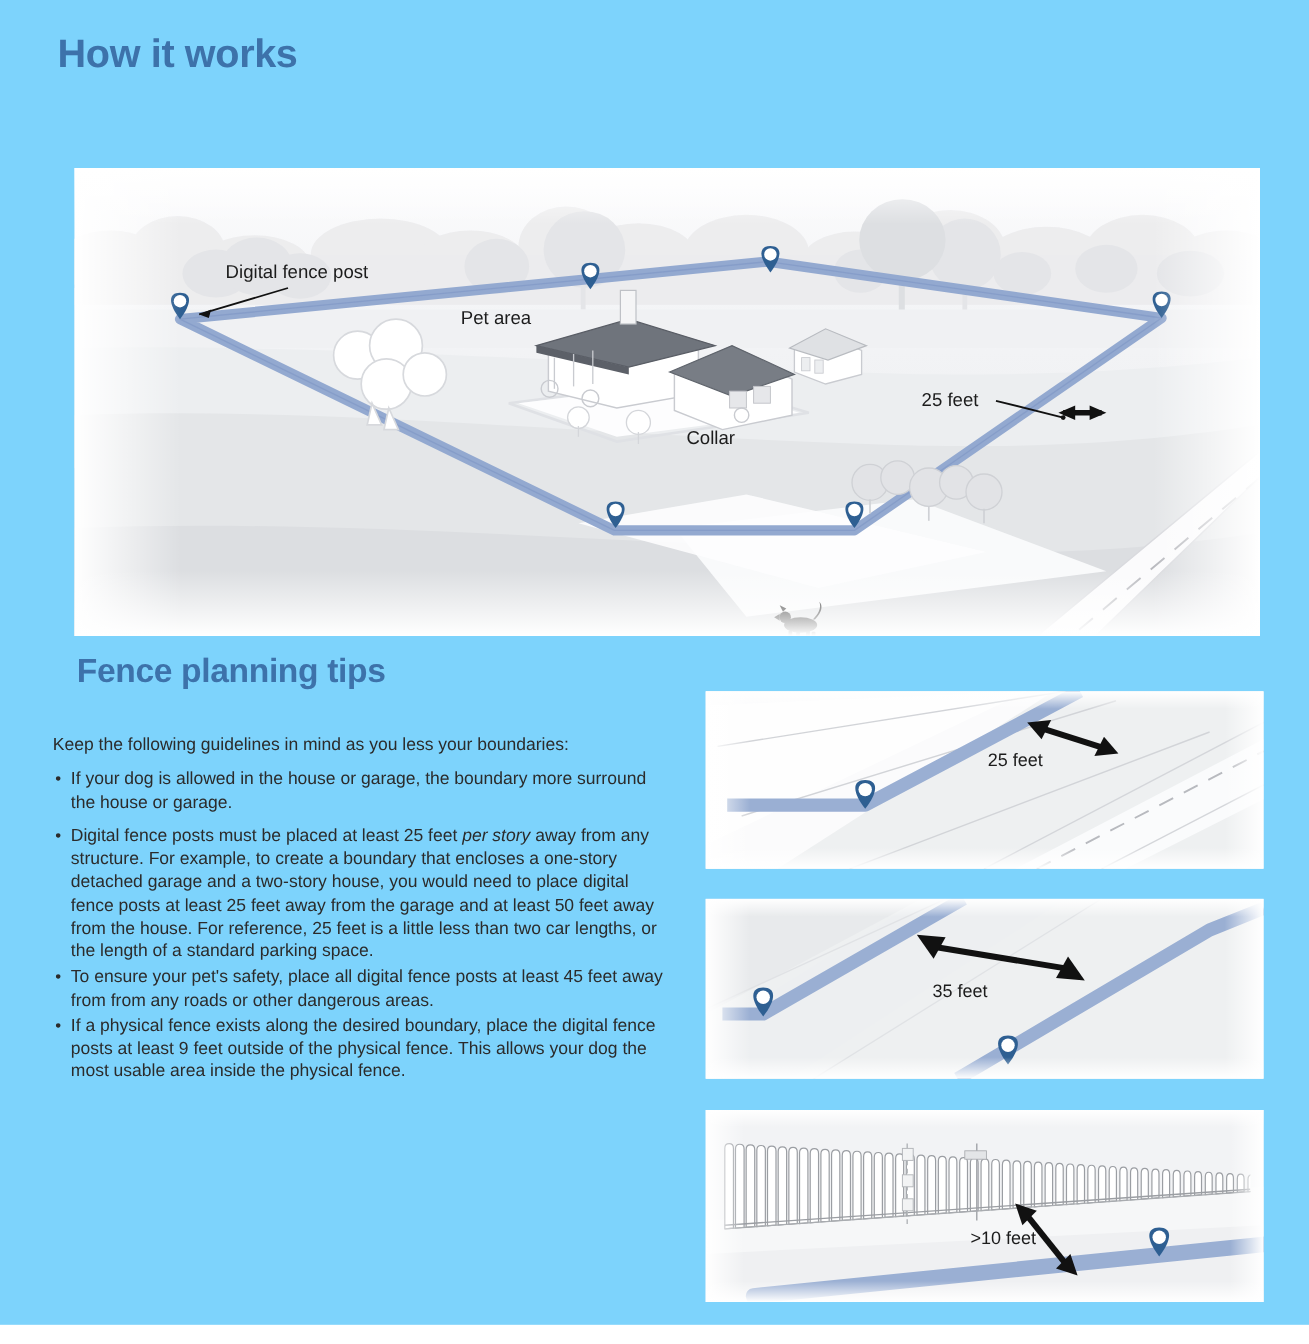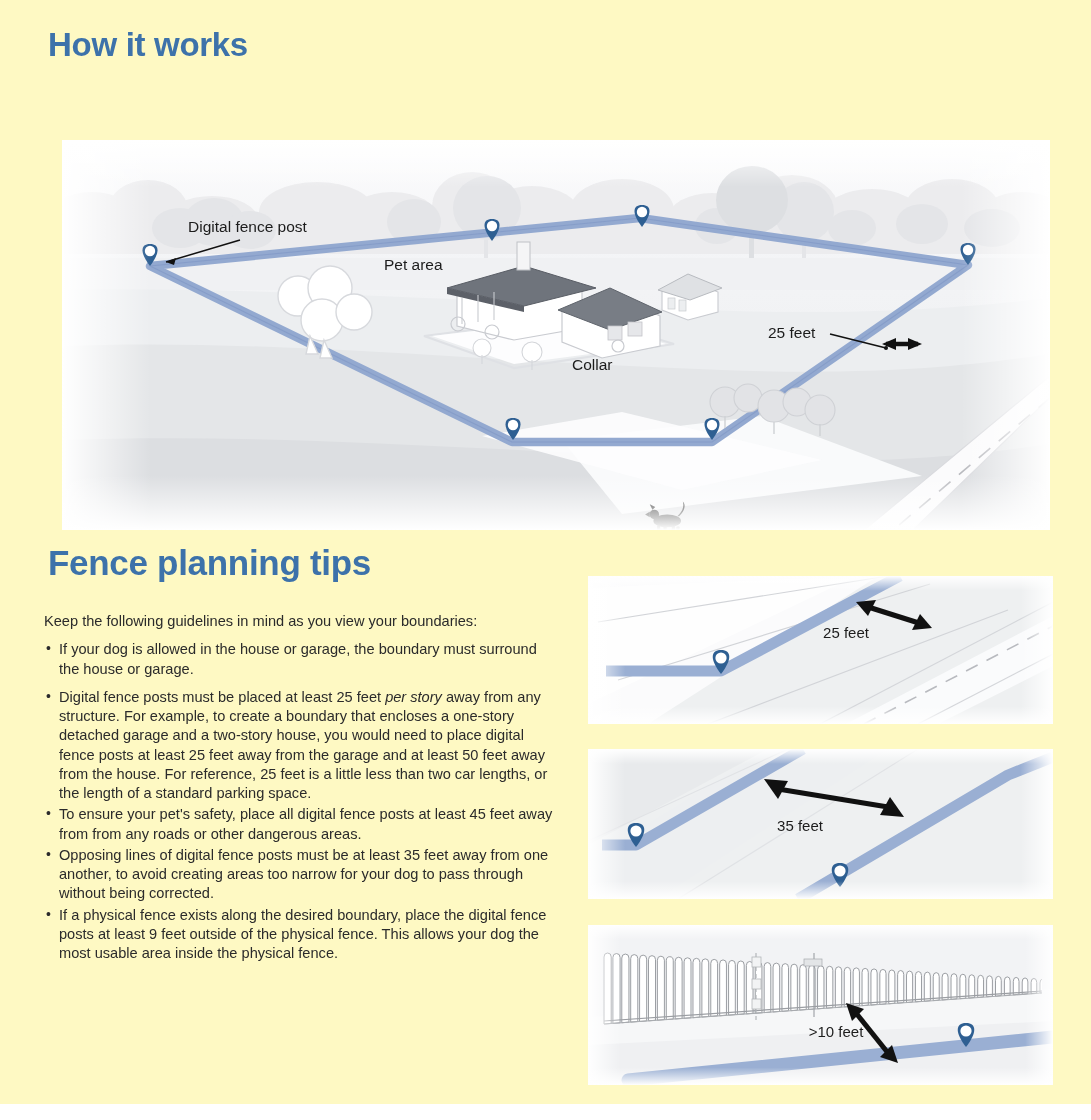--- a/index.html
+++ b/index.html
@@ -7,33 +7,33 @@
   html, body {
     margin: 0; padding: 0;
     width: 1091px; height: 1120px;
     background: #ffffff;
     font-family: "Liberation Sans", sans-serif;
     overflow: hidden;
   }
   .page {
     position: relative;
     width: 1091px; height: 1104px;
-    background: #fef9c3;
+    background: #7dd3fc;
   }
 
   
   .h-main {
     position: absolute;
     color: #3d72aa;
     font-weight: bold;
     letter-spacing: -0.3px;
     white-space: nowrap;
   }
   #how-it-works-title { left: 48px; top: 26px; font-size: 33px; }
-  #fence-tips-title  { left: 48px; top: 543px; font-size: 35px; }
+  #fence-tips-title  { left: 64px; top: 543px; font-size: 28px; }
 
   
   #hero-illustration {
     position: absolute;
     left: 62px; top: 140px;
     width: 988px; height: 390px;
   }
   #hero-illustration svg { display: block; }
 
   
@@ -316,34 +316,31 @@
 
         <rect x="0" y="0" width="988" height="390" fill="url(#fadeL)" pointer-events="none"></rect>
         <rect x="0" y="0" width="988" height="390" fill="url(#fadeV)" pointer-events="none"></rect>
       </g>
     </svg>
   </div>
 
   <div class="h-main" id="fence-tips-title">Fence planning tips</div>
 
   <div id="tips-body">
-    <p id="tips-intro">Keep the following guidelines in mind as you view your boundaries:</p>
+    <p id="tips-intro">Keep the following guidelines in mind as you less your boundaries:</p>
 
     <ul class="tips-list">
       <li>
-        <span>If your dog is allowed in the house or garage, the boundary must surround the house or garage.</span>
+        <span>If your dog is allowed in the house or garage, the boundary more surround the house or garage.</span>
       </li>
       <li class="tight">
         <span>Digital fence posts must be placed at least 25 feet </span><em class="ital">per story</em><span> away from any structure. For example, to create a boundary that encloses a one-story detached garage and a two-story house, you would need to place digital fence posts at least 25 feet away from the garage and at least 50 feet away from the house. For reference, 25 feet is a little less than two car lengths, or the length of a standard parking space.</span>
       </li>
       <li class="tight">
         <span>To ensure your pet's safety, place all digital fence posts at least 45 feet away from from any roads or other dangerous areas.</span>
-      </li>
-      <li class="tight">
-        <span>Opposing lines of digital fence posts must be at least 35 feet away from one another, to avoid creating areas too narrow for your dog to pass through without being corrected.</span>
       </li>
       <li class="tight">
         <span>If a physical fence exists along the desired boundary, place the digital fence posts at least 9 feet outside of the physical fence. This allows your dog the most usable area inside the physical fence.</span>
       </li>
     </ul>
   </div>
 
   <div class="side-panel" id="panel-road-clearance">
     <svg width="465" height="148" viewBox="0 0 465 148" xmlns="http://www.w3.org/2000/svg">
       <defs>

